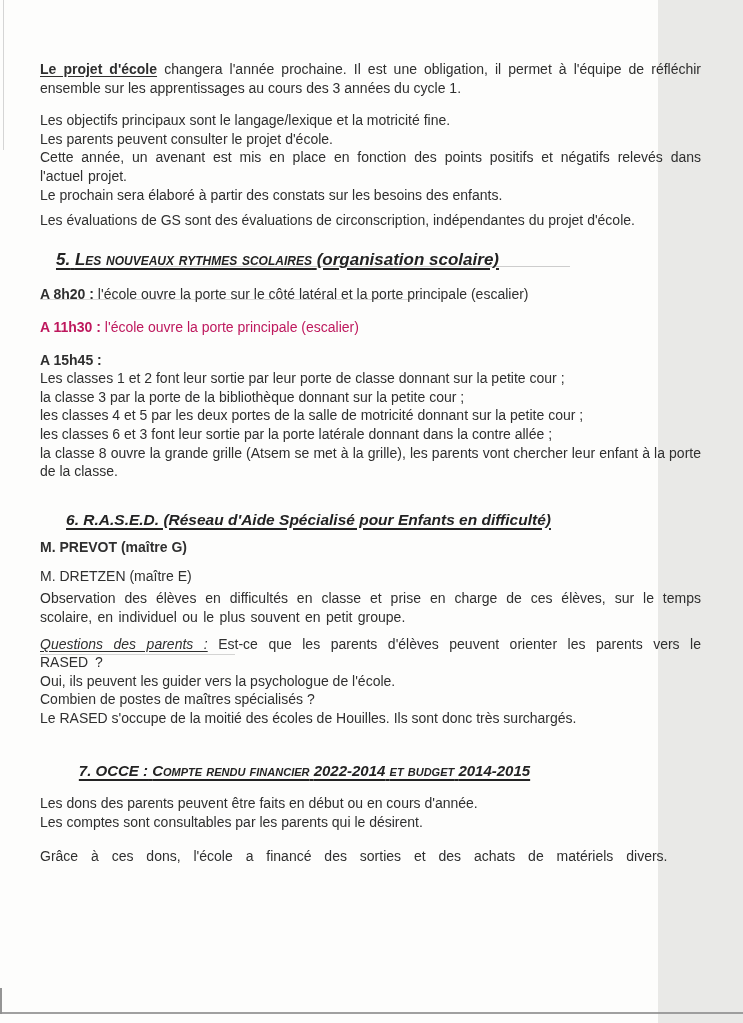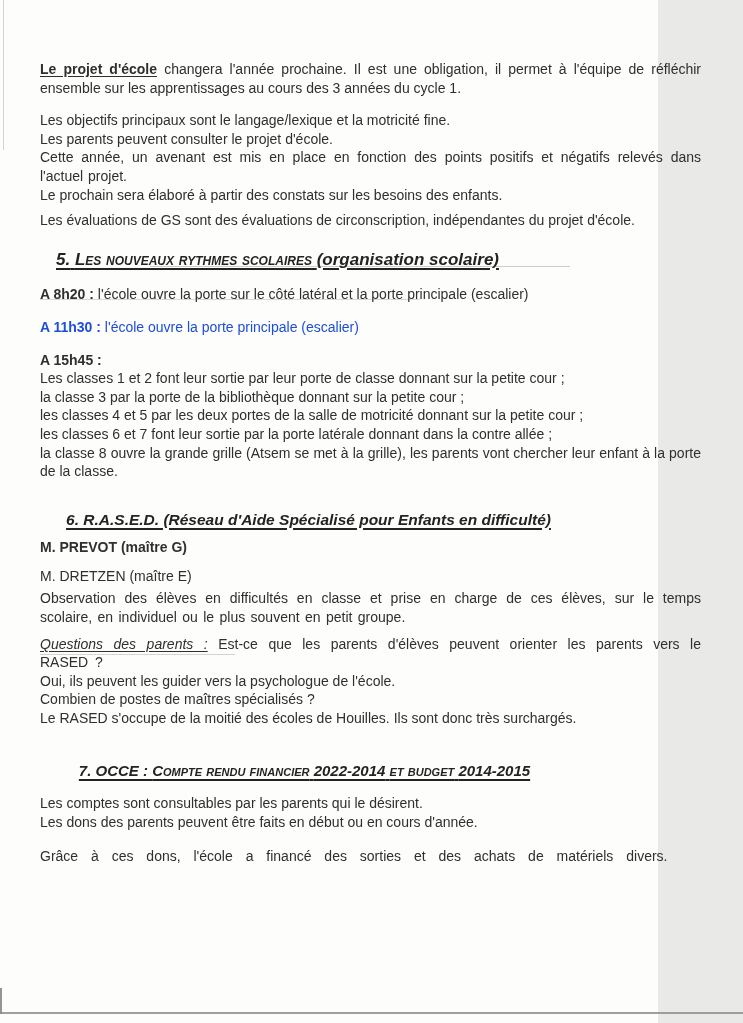--- a/index.html
+++ b/index.html
@@ -21,21 +21,21 @@
   .sc { font-variant:small-caps; }
   .h5 { margin-top:21px; padding-right:186px; font-size:17px; }
   .h6 { margin-top:30px; padding-right:124px; font-size:15.5px; }
   .h7 { margin-top:34px; padding-right:132px; font-size:15px; }
 
   .p-intro { }
   .p-avenant { margin-top:0; word-spacing:1px; }
   .p-evaluations { margin-top:7px; }
   .time-row { margin-top:14px; }
   .time-row.first { margin-top:16px; }
-  .faint { color:#1d4ed8; }
+  .faint { color:#be185d; }
   .sorties { margin-top:14px; }
   .sortie-wrap { text-align:justify; }
   .mercredi { margin-top:8px; }
   .p-intervention { margin-top:18px; word-spacing:1px; }
   .member-2 { margin-top:9px;font-weight:bold; }
   .member-3 { margin-top:10px; }
   .p-observation { margin-top:4px; word-spacing:1.5px; }
   .p-questions { margin-top:8px; word-spacing:3px; }
   .q-lines { word-spacing:normal; text-align:left; }
   .occe-lines { margin-top:14px; }
@@ -83,21 +83,21 @@
     </div>
 
     <div class="sorties">
       <div>
         <span class="b">A 15h45 :</span>
         <span></span>
       </div>
       <div>Les classes 1 et 2 font leur sortie par leur porte de classe donnant sur la petite cour ;</div>
       <div>la classe 3 par la porte de la bibliothèque donnant sur la petite cour ;</div>
       <div>les classes 4 et 5 par les deux portes de la salle de motricité donnant sur la petite cour ;</div>
-      <div>les classes 6 et 7 font leur sortie par la porte latérale donnant dans la contre allée ;</div>
+      <div>les classes 6 et 3 font leur sortie par la porte latérale donnant dans la contre allée ;</div>
       <div class="sortie-wrap">la classe 8 ouvre la grande grille (Atsem se met à la grille), les parents vont chercher leur enfant à la porte de la classe.</div>
     </div>
 
 
     <div class="heading h6">
       <span class="hline">6. R.A.S.E.D. (Réseau d'Aide Spécialisé pour Enfants en difficulté)</span>
     </div>
 
     <div class="member-2">M. PREVOT (maître G)</div>
     <div class="member-3">M. DRETZEN (maître E)</div>
@@ -114,22 +114,22 @@
 
     <div class="heading h7">
       <span class="hline"><span>7. OCCE :</span>
         <span class="sc">Compte rendu financier</span>
         <span>2022-2014</span>
         <span class="sc">et budget</span>
         <span>2014-2015</span></span>
     </div>
 
     <div class="occe-lines">
+      <div>Les dons des parents peuvent être faits en début ou en cours d'année.</div>
       <div>Les comptes sont consultables par les parents qui le désirent.</div>
-      <div>Les dons des parents peuvent être faits en début ou en cours d'année.</div>
     </div>
     <div class="grace">Grâce à ces dons, l'école a financé des sorties et des achats de matériels divers.</div>
 
   </div>
 
   <div class="scan-left-top"></div>
   <div class="artifact-line art-1"></div>
   <div class="artifact-line art-2"></div>
   <div class="artifact-line art-3"></div>
   <div class="scan-corner"></div>

